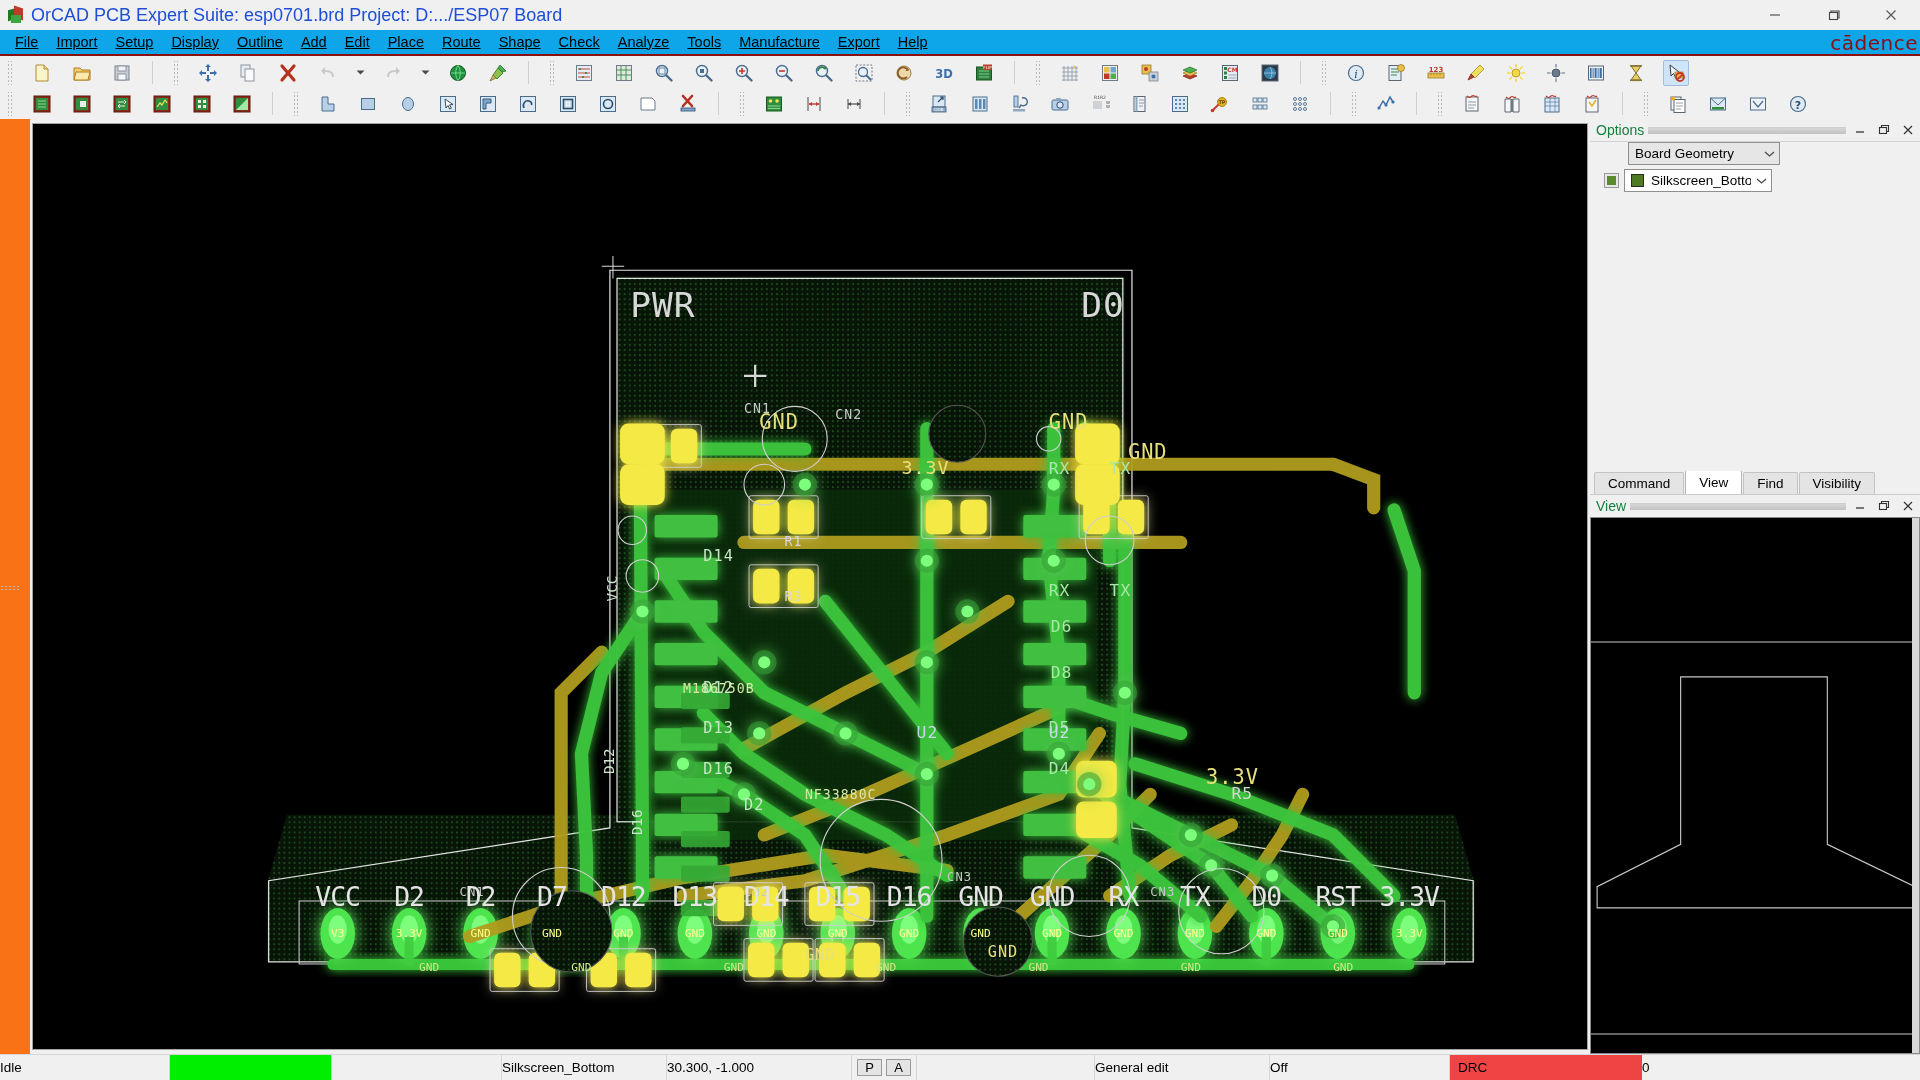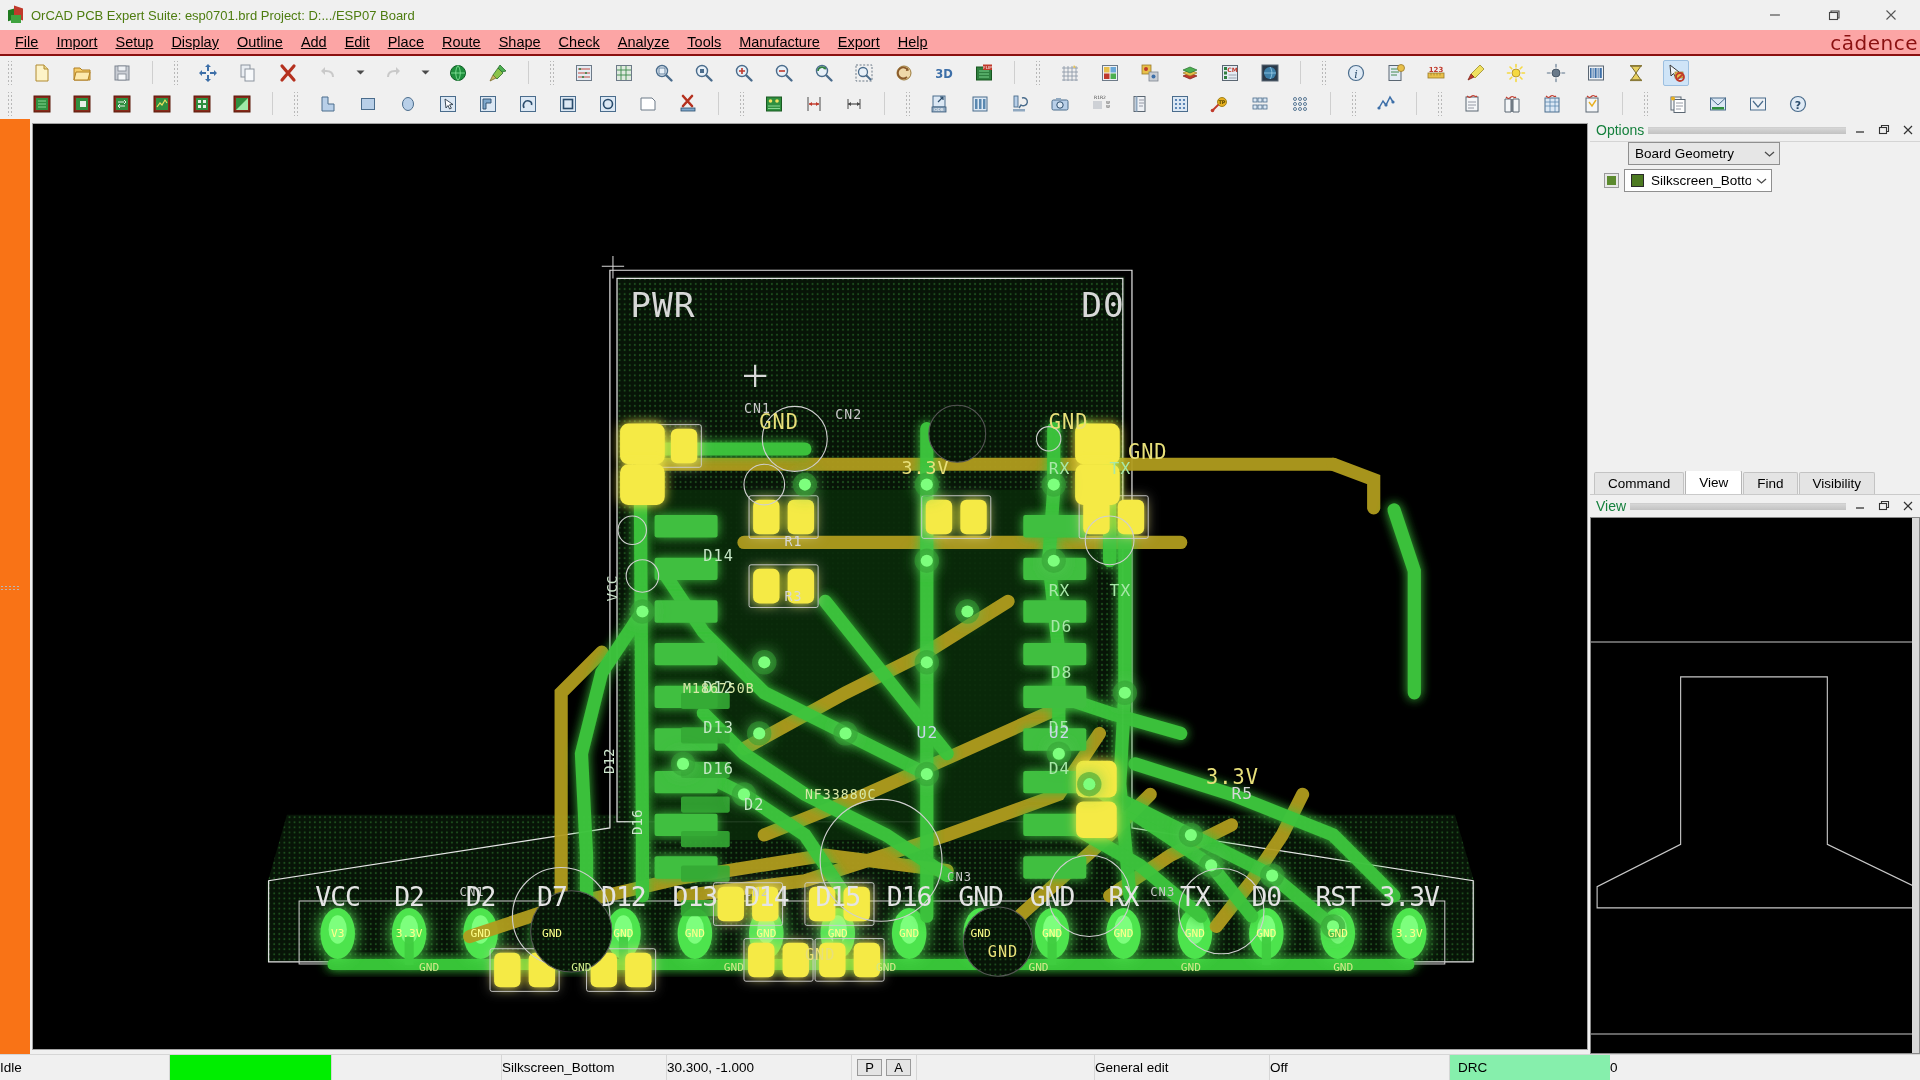--- a/index.html
+++ b/index.html
@@ -13,32 +13,32 @@
 
   
   .titlebar {
     height: 30px; display: flex; align-items: center;
     background: #f0f0f0; position: relative; flex: none;
   }
   .app-icon { width: 18px; height: 18px; margin: 0 6px 0 7px; position: relative; flex: none; }
   .app-icon .a1 { position:absolute; left:1px; top:3px; width:9px; height:11px; background:#1f7a1f; transform: skewY(-16deg); }
   .app-icon .a2 { position:absolute; left:7px; top:1px; width:9px; height:12px; background:#c0392b; transform: skewY(18deg); }
   .app-icon .a3 { position:absolute; left:4px; top:9px; width:10px; height:8px; background:#3fa33f; }
-  .title-text { font-size: 13px; color: #4d7c0f; white-space: nowrap; }
+  .title-text { font-size: 18px; color: #1d4ed8; white-space: nowrap; }
   .win-btns { position: absolute; right: 0; top: 0; height: 30px; display: flex; }
   .win-btn {
     width: 58px; height: 30px; display: flex; align-items: center; justify-content: center;
     color: #555;
   }
   .win-btn svg { display:block; }
 
   
   .menubar {
     height: 26px; display: flex; align-items: center;
-    padding-left: 6px; background: #fca5a5; position: relative; flex: none;
+    padding-left: 6px; background: #0ea5e9; position: relative; flex: none;
     border-bottom: 2.5px solid #8a1010;
   }
   .menu-item {
     padding: 2px 9px 3px 9px; font-size: 14.5px; color: #000; cursor: default;
     white-space: nowrap;
   }
   .menu-item u { text-decoration: underline; }
   .cadence-logo {
     position: absolute; right: 2px; top: 1px;
     font-size: 20px; color: #8a1010; letter-spacing: 0.5px;
@@ -1527,16 +1527,16 @@
     <div class="sb-cell" style="width:170px;"></div>
     <div class="sb-cell" style="width:165px;">Silkscreen_Bottom</div>
     <div class="sb-cell" style="width:185px;">30.300, -1.000</div>
     <div class="sb-cell" style="padding:0 3px;">
       <div class="sb-key">P</div>
       <div class="sb-key">A</div>
     </div>
     <div class="sb-cell" style="width:178px;"></div>
     <div class="sb-cell" style="width:175px;">General edit</div>
     <div class="sb-cell" style="width:180px;">Off</div>
-    <div class="sb-drc" style="width: 160px; background: #86efac;">DRC</div>
+    <div class="sb-drc" style="width: 192px; background: #ef4444;">DRC</div>
     <div class="sb-cell" style="flex:1;border-right:none;">0</div>
   </div>
 </div>
 
 </body></html>

